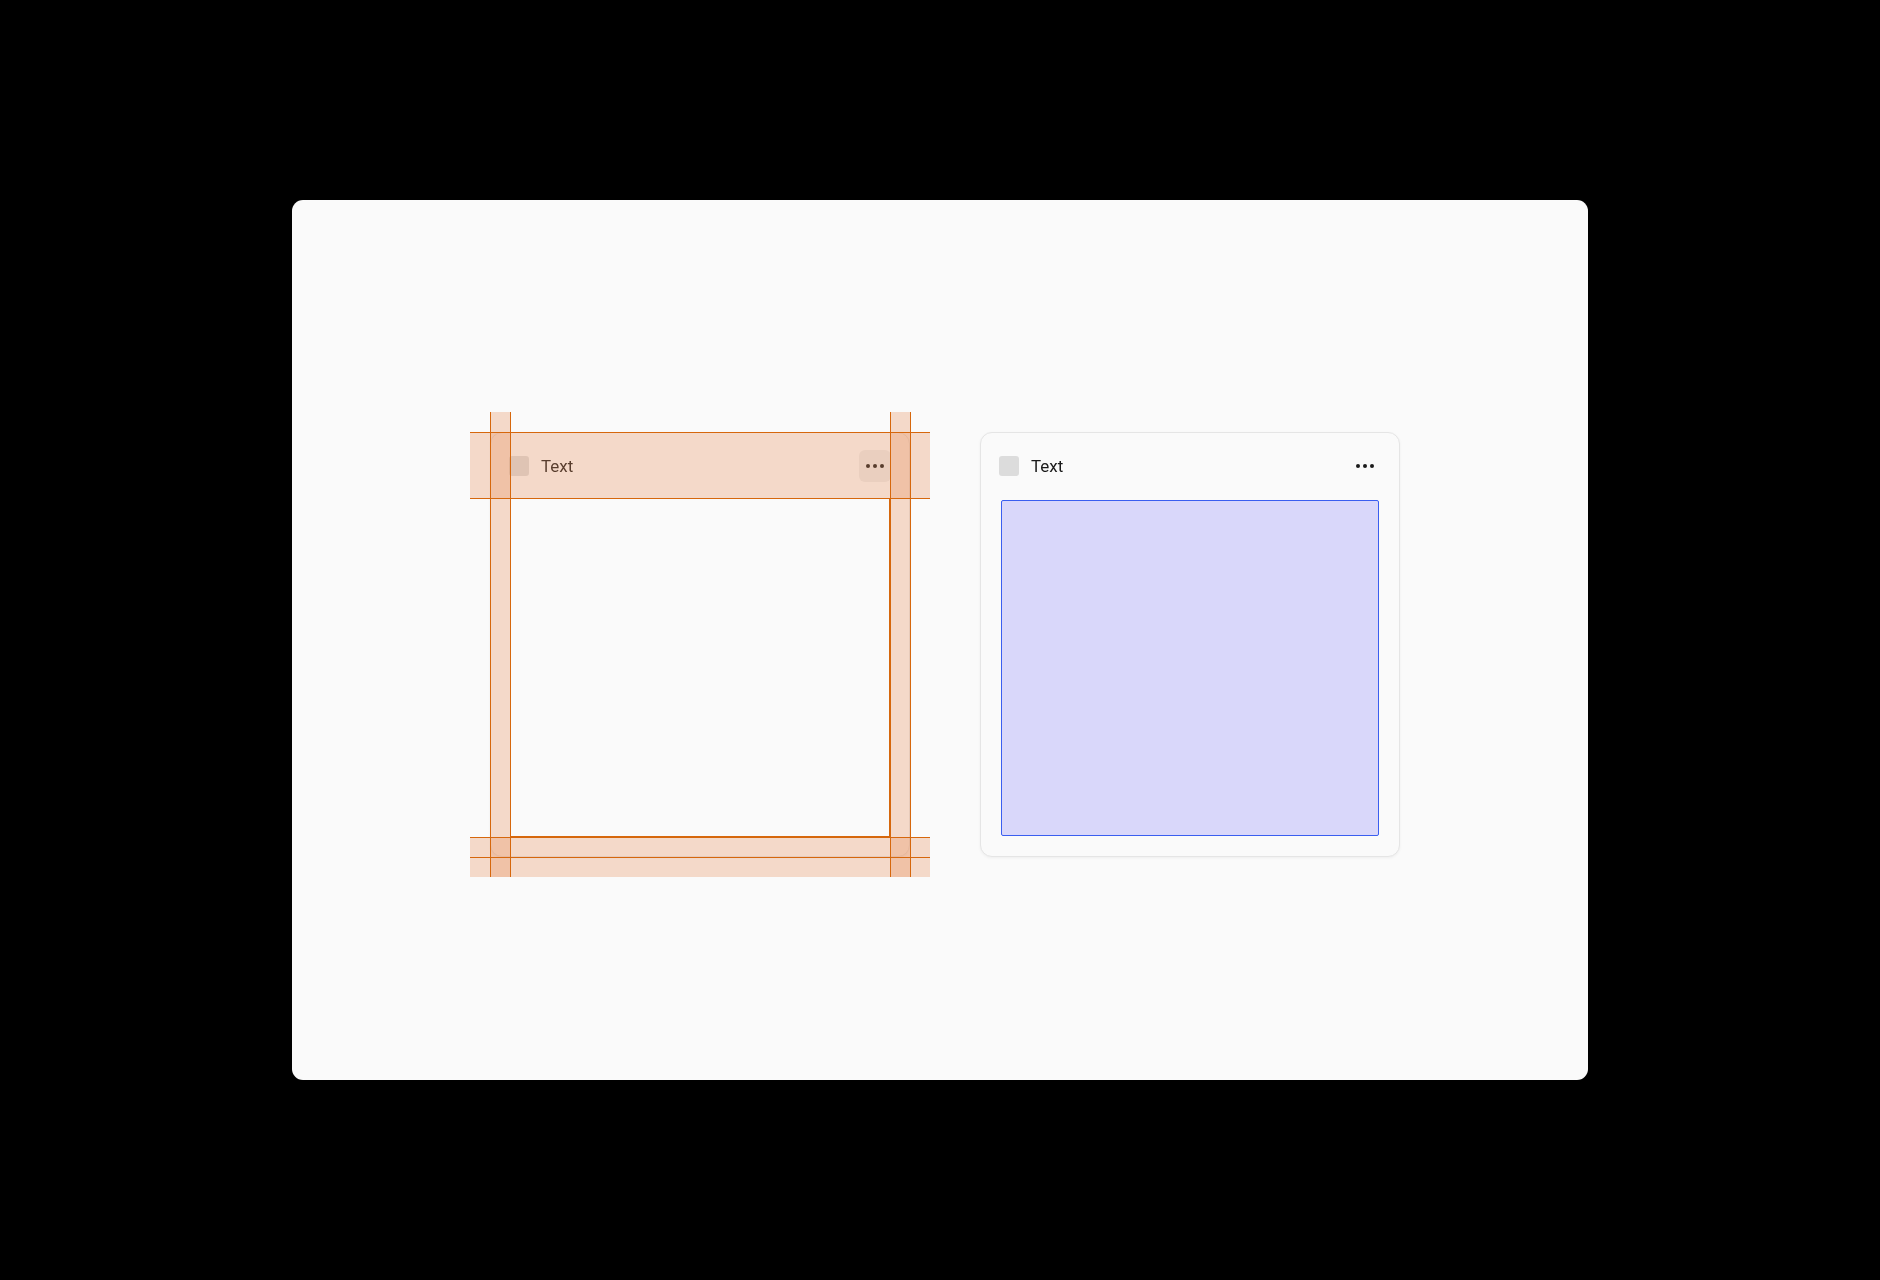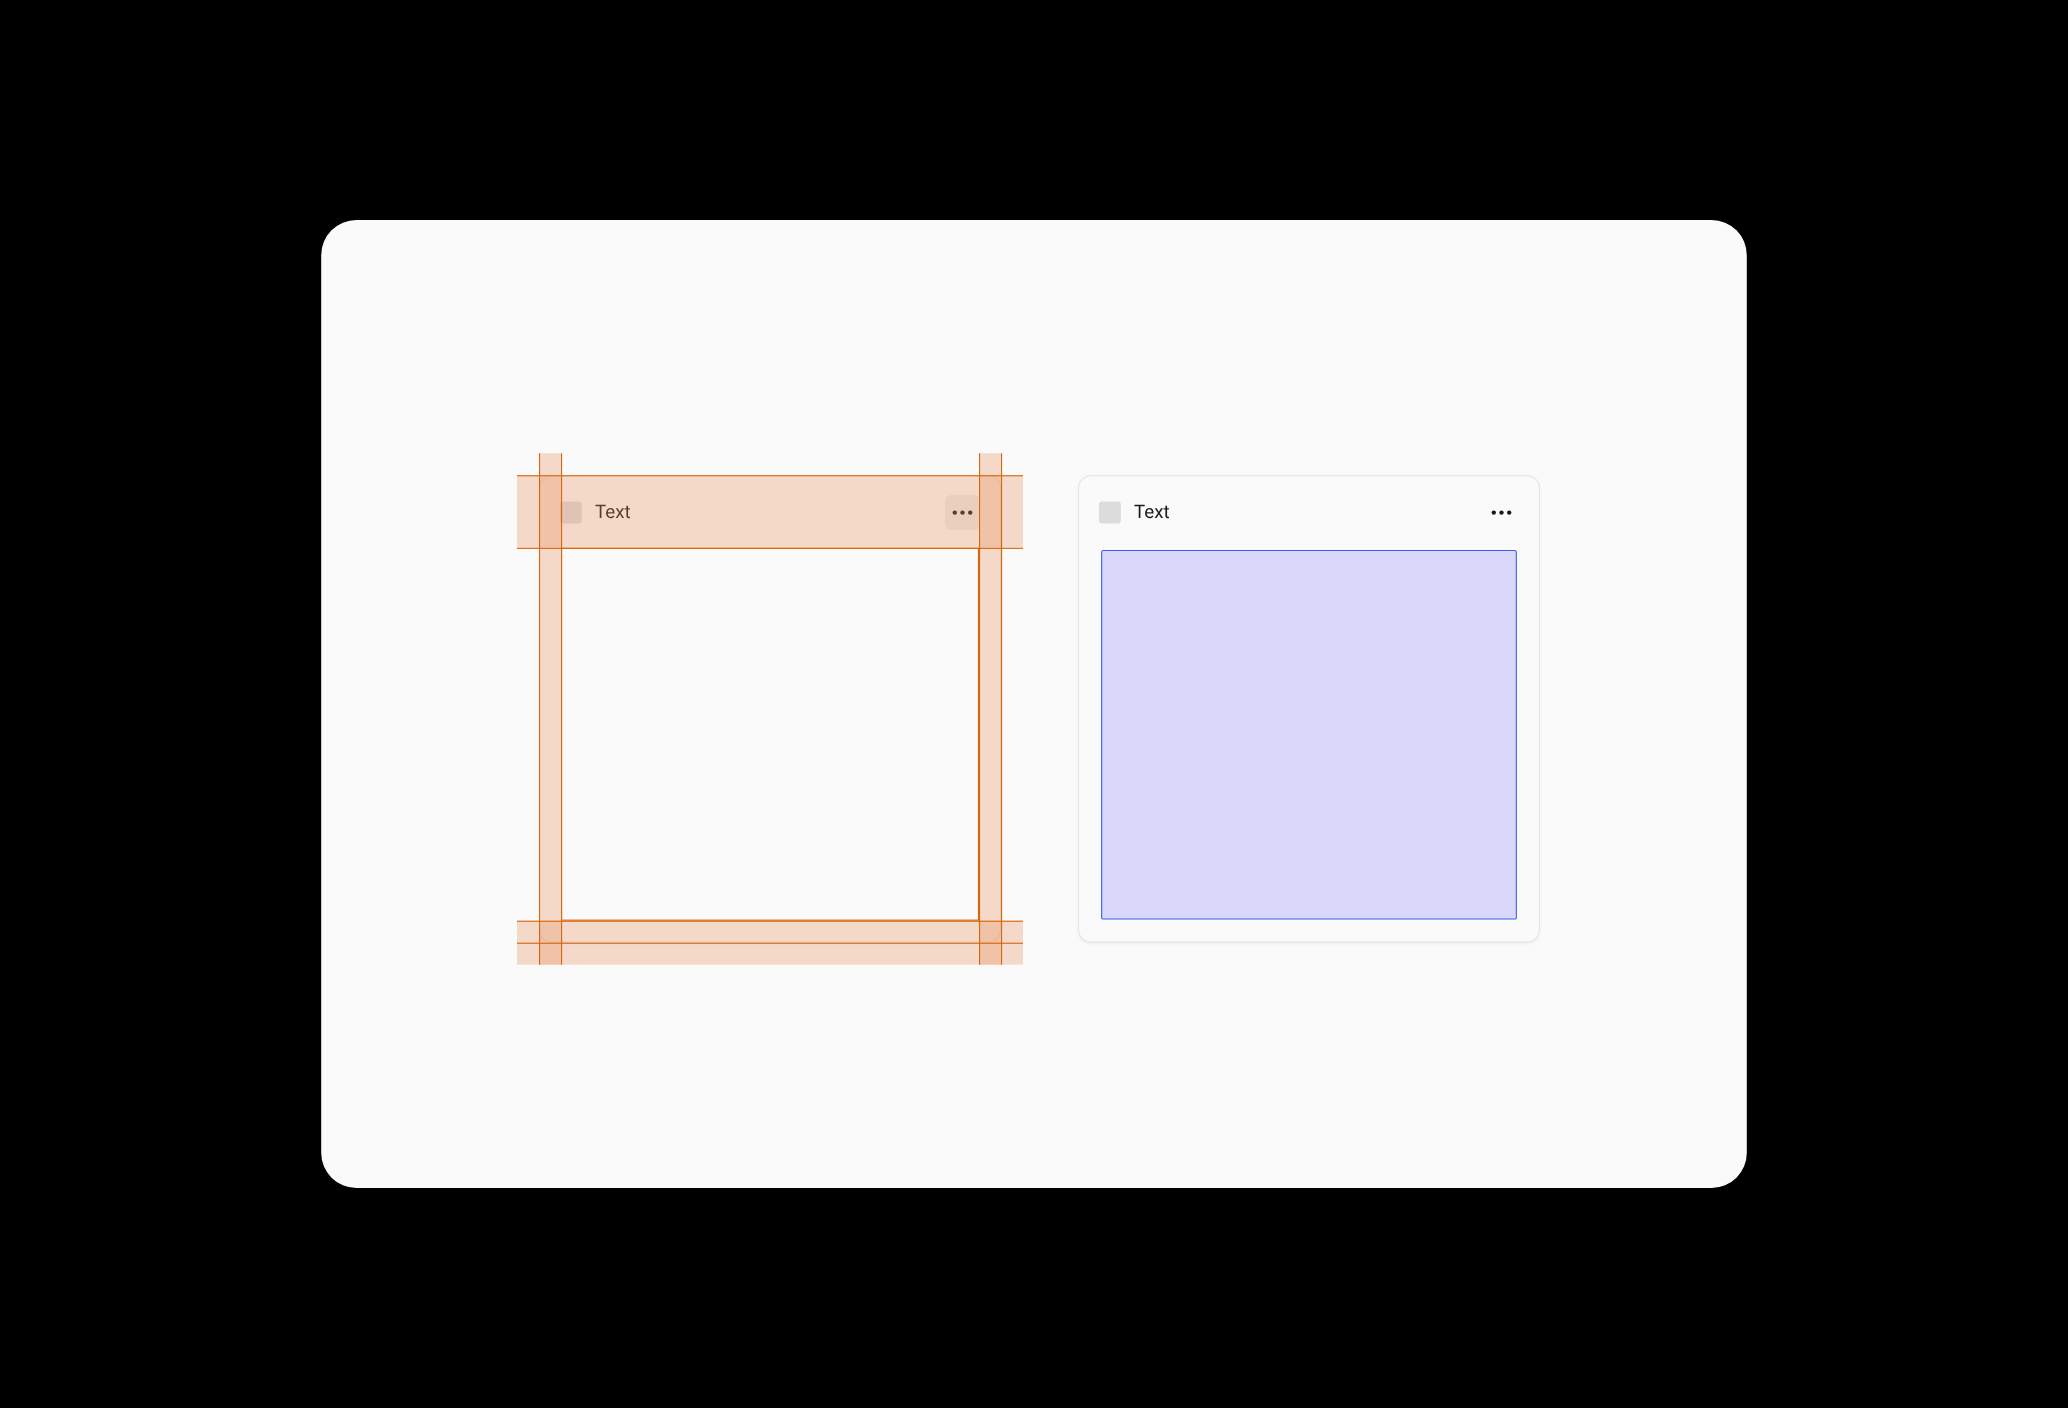--- a/index.html
+++ b/index.html
@@ -13,21 +13,21 @@
       font-family: -apple-system, BlinkMacSystemFont, 'Segoe UI', Roboto, sans-serif;
       width: 1880px;
       height: 1280px;
       display: flex;
       align-items: center;
       justify-content: center;
     }
     
     .canvas {
       background: #fafafa;
-      border-radius: 32px;
+      border-radius: 11px;
       width: 1296px;
       height: 880px;
       position: relative;
     }
     
     .cards-container {
       display: flex;
       gap: 70px;
       position: absolute;
       left: 198px;

